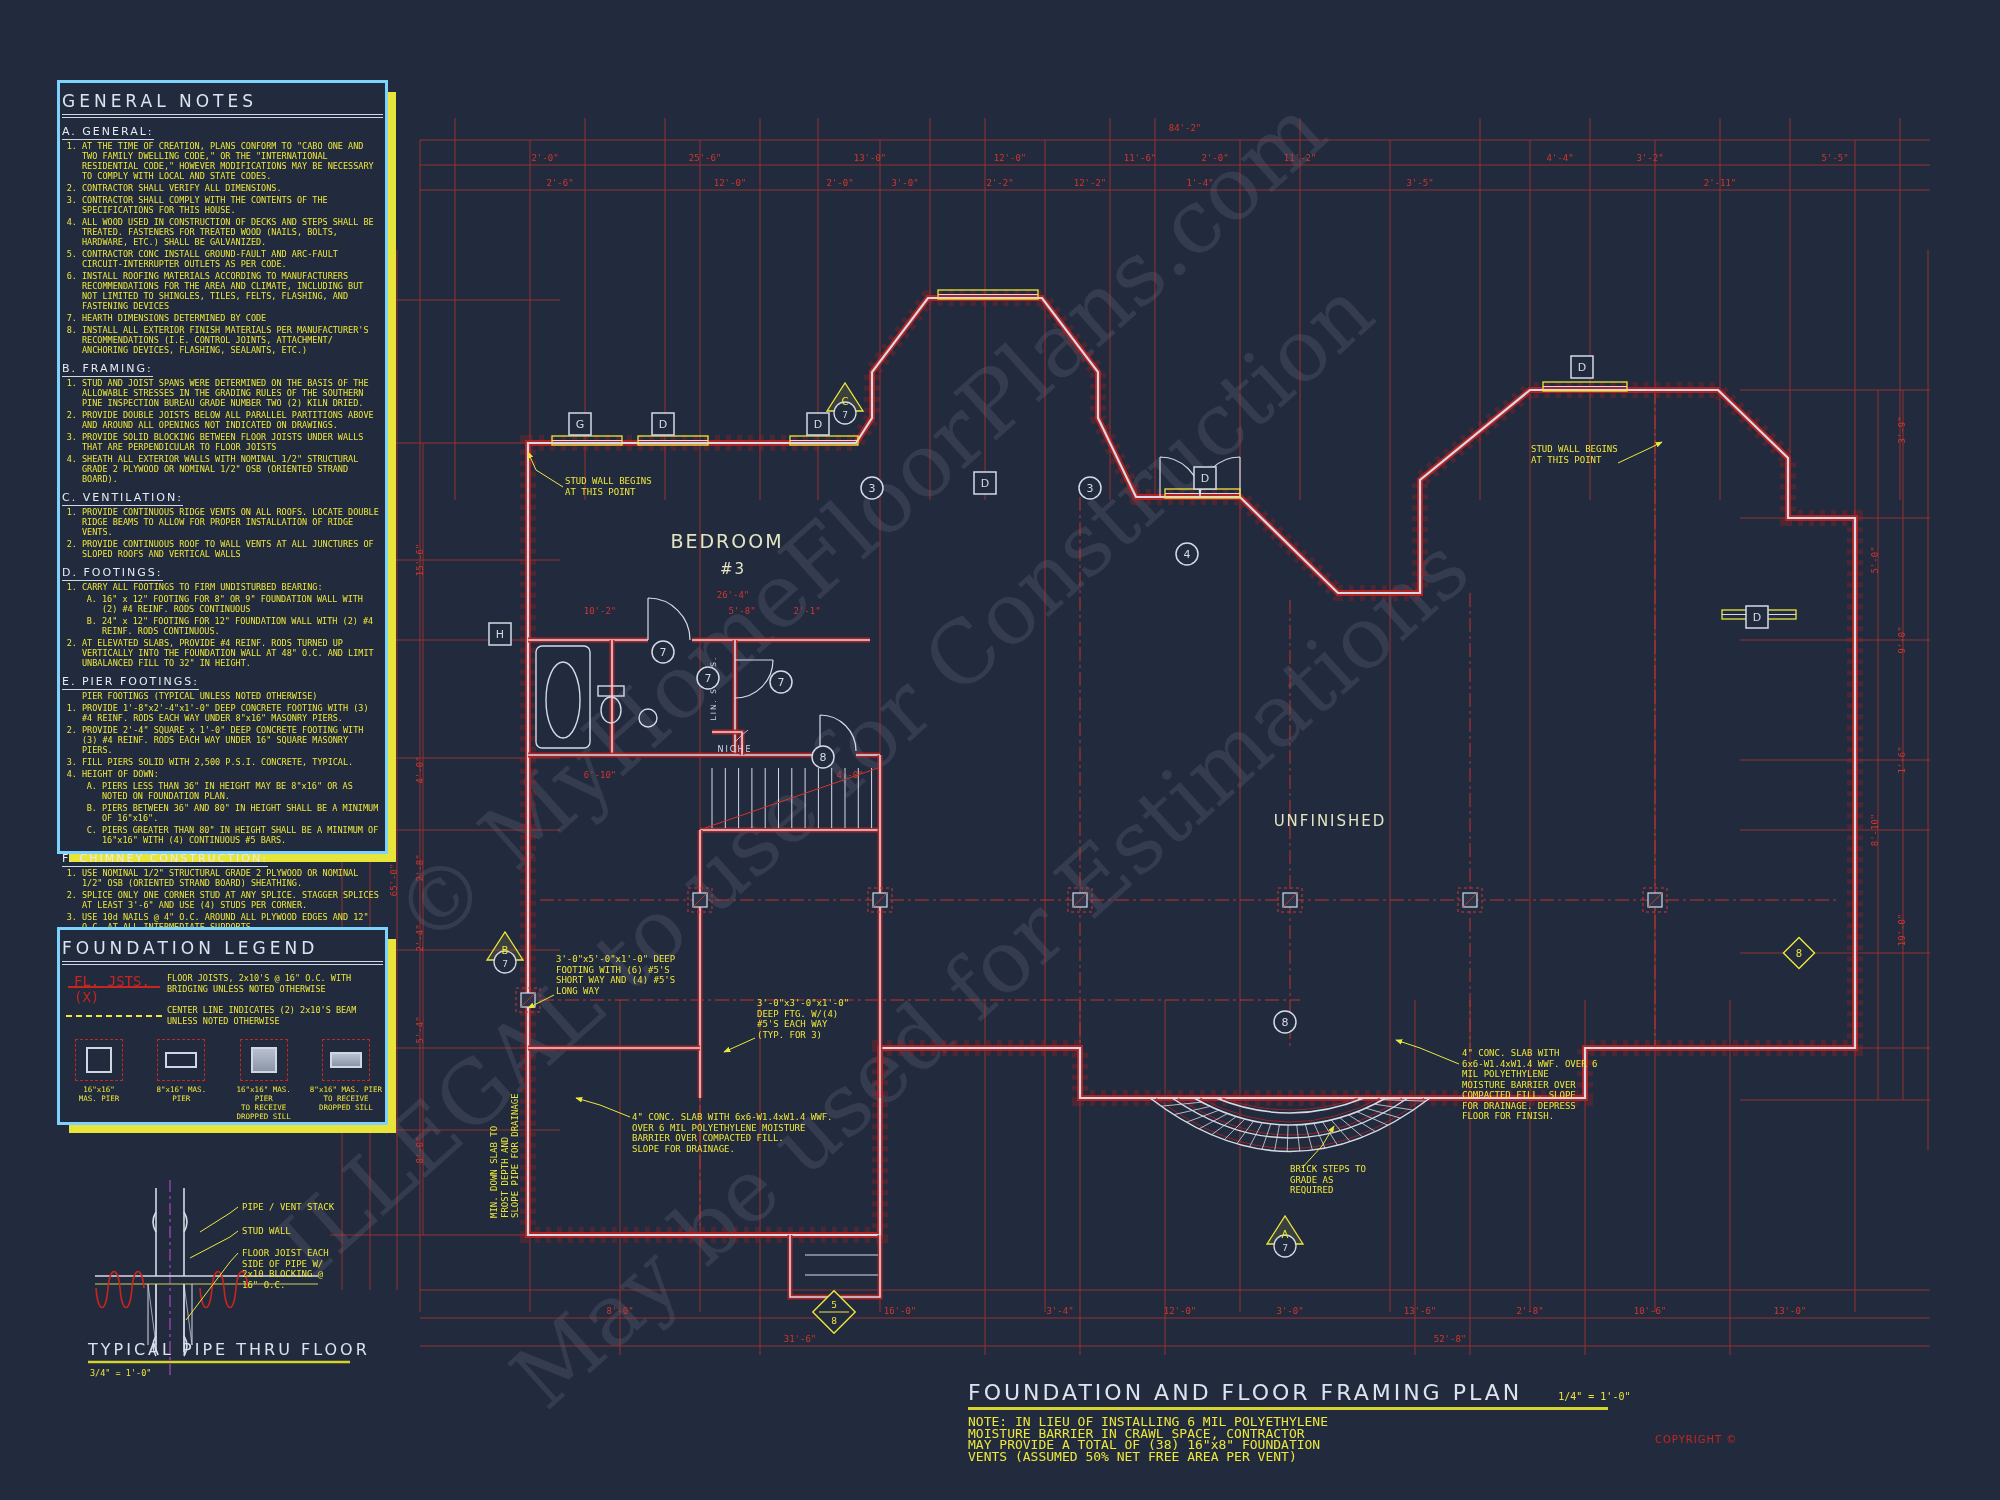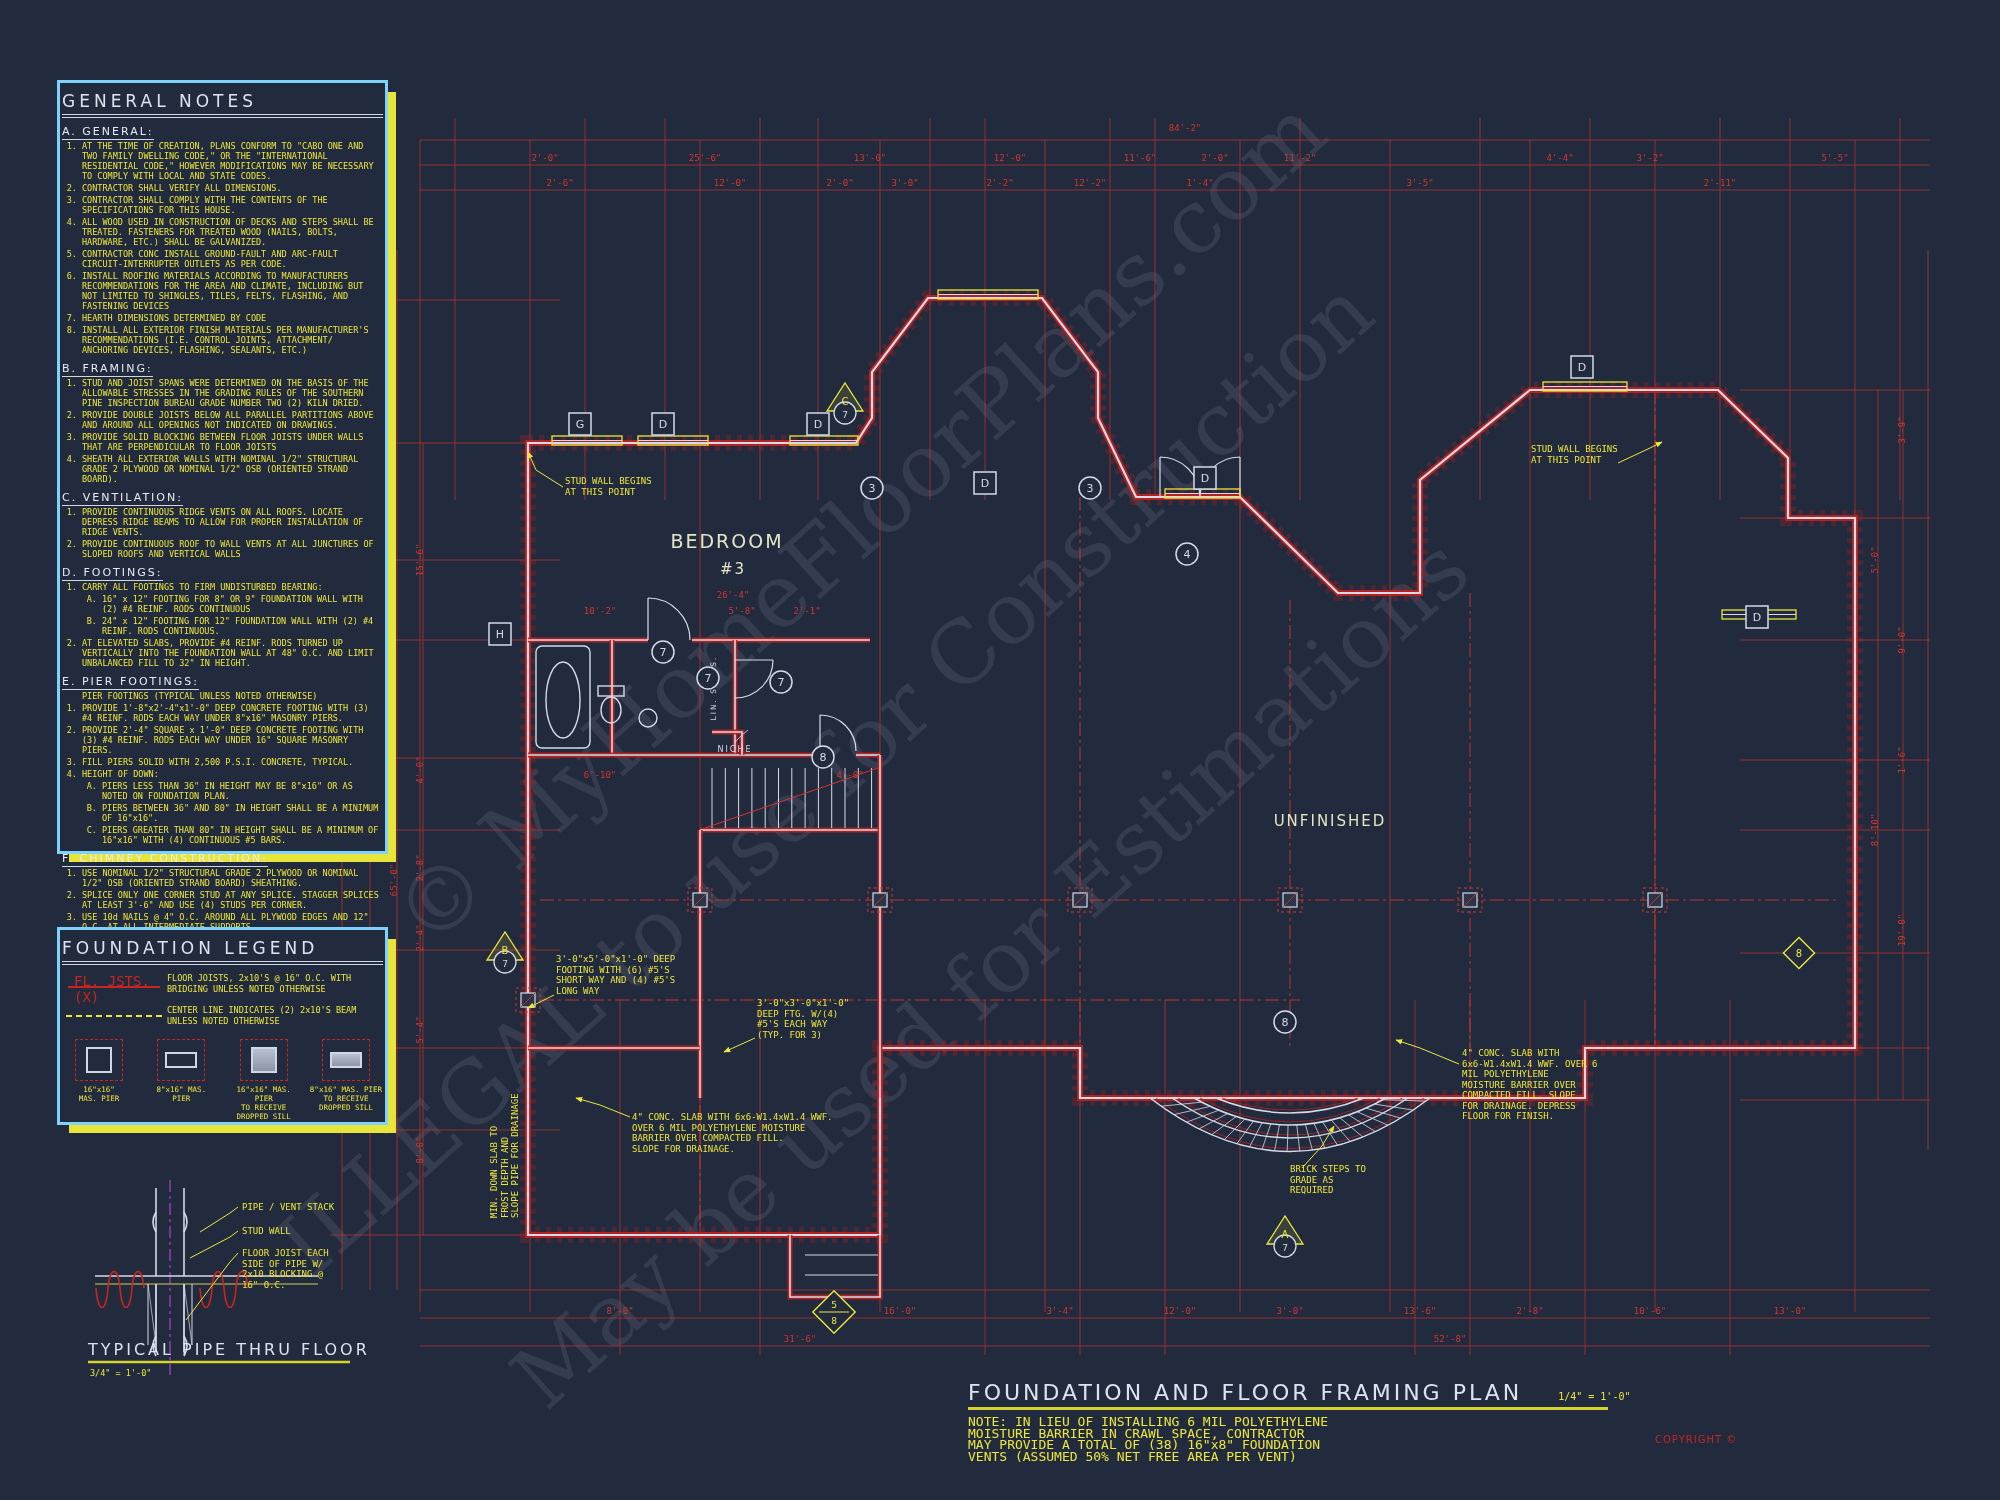--- a/index.html
+++ b/index.html
@@ -561,21 +561,21 @@
           <div class="n">3.</div>
           <div class="t">PROVIDE SOLID BLOCKING BETWEEN FLOOR JOISTS UNDER WALLS THAT ARE PERPENDICULAR TO FLOOR JOISTS</div>
         </div>
         <div class="note-item">
           <div class="n">4.</div>
           <div class="t">SHEATH ALL EXTERIOR WALLS WITH NOMINAL 1/2" STRUCTURAL GRADE 2 PLYWOOD OR NOMINAL 1/2" OSB (ORIENTED STRAND BOARD).</div>
         </div>
         <div class="note-heading"><span>C. VENTILATION:</span></div>
         <div class="note-item">
           <div class="n">1.</div>
-          <div class="t">PROVIDE CONTINUOUS RIDGE VENTS ON ALL ROOFS. LOCATE DEPRESS RIDGE BEAMS TO ALLOW FOR PROPER INSTALLATION OF RIDGE VENTS.</div>
+          <div class="t">PROVIDE CONTINUOUS RIDGE VENTS ON ALL ROOFS. LOCATE DOUBLE RIDGE BEAMS TO ALLOW FOR PROPER INSTALLATION OF RIDGE VENTS.</div>
         </div>
         <div class="note-item">
           <div class="n">2.</div>
           <div class="t">PROVIDE CONTINUOUS ROOF TO WALL VENTS AT ALL JUNCTURES OF SLOPED ROOFS AND VERTICAL WALLS</div>
         </div>
         <div class="note-heading"><span>D. FOOTINGS:</span></div>
         <div class="note-item">
           <div class="n">1.</div>
           <div class="t">CARRY ALL FOOTINGS TO FIRM UNDISTURBED BEARING:</div>
         </div>

